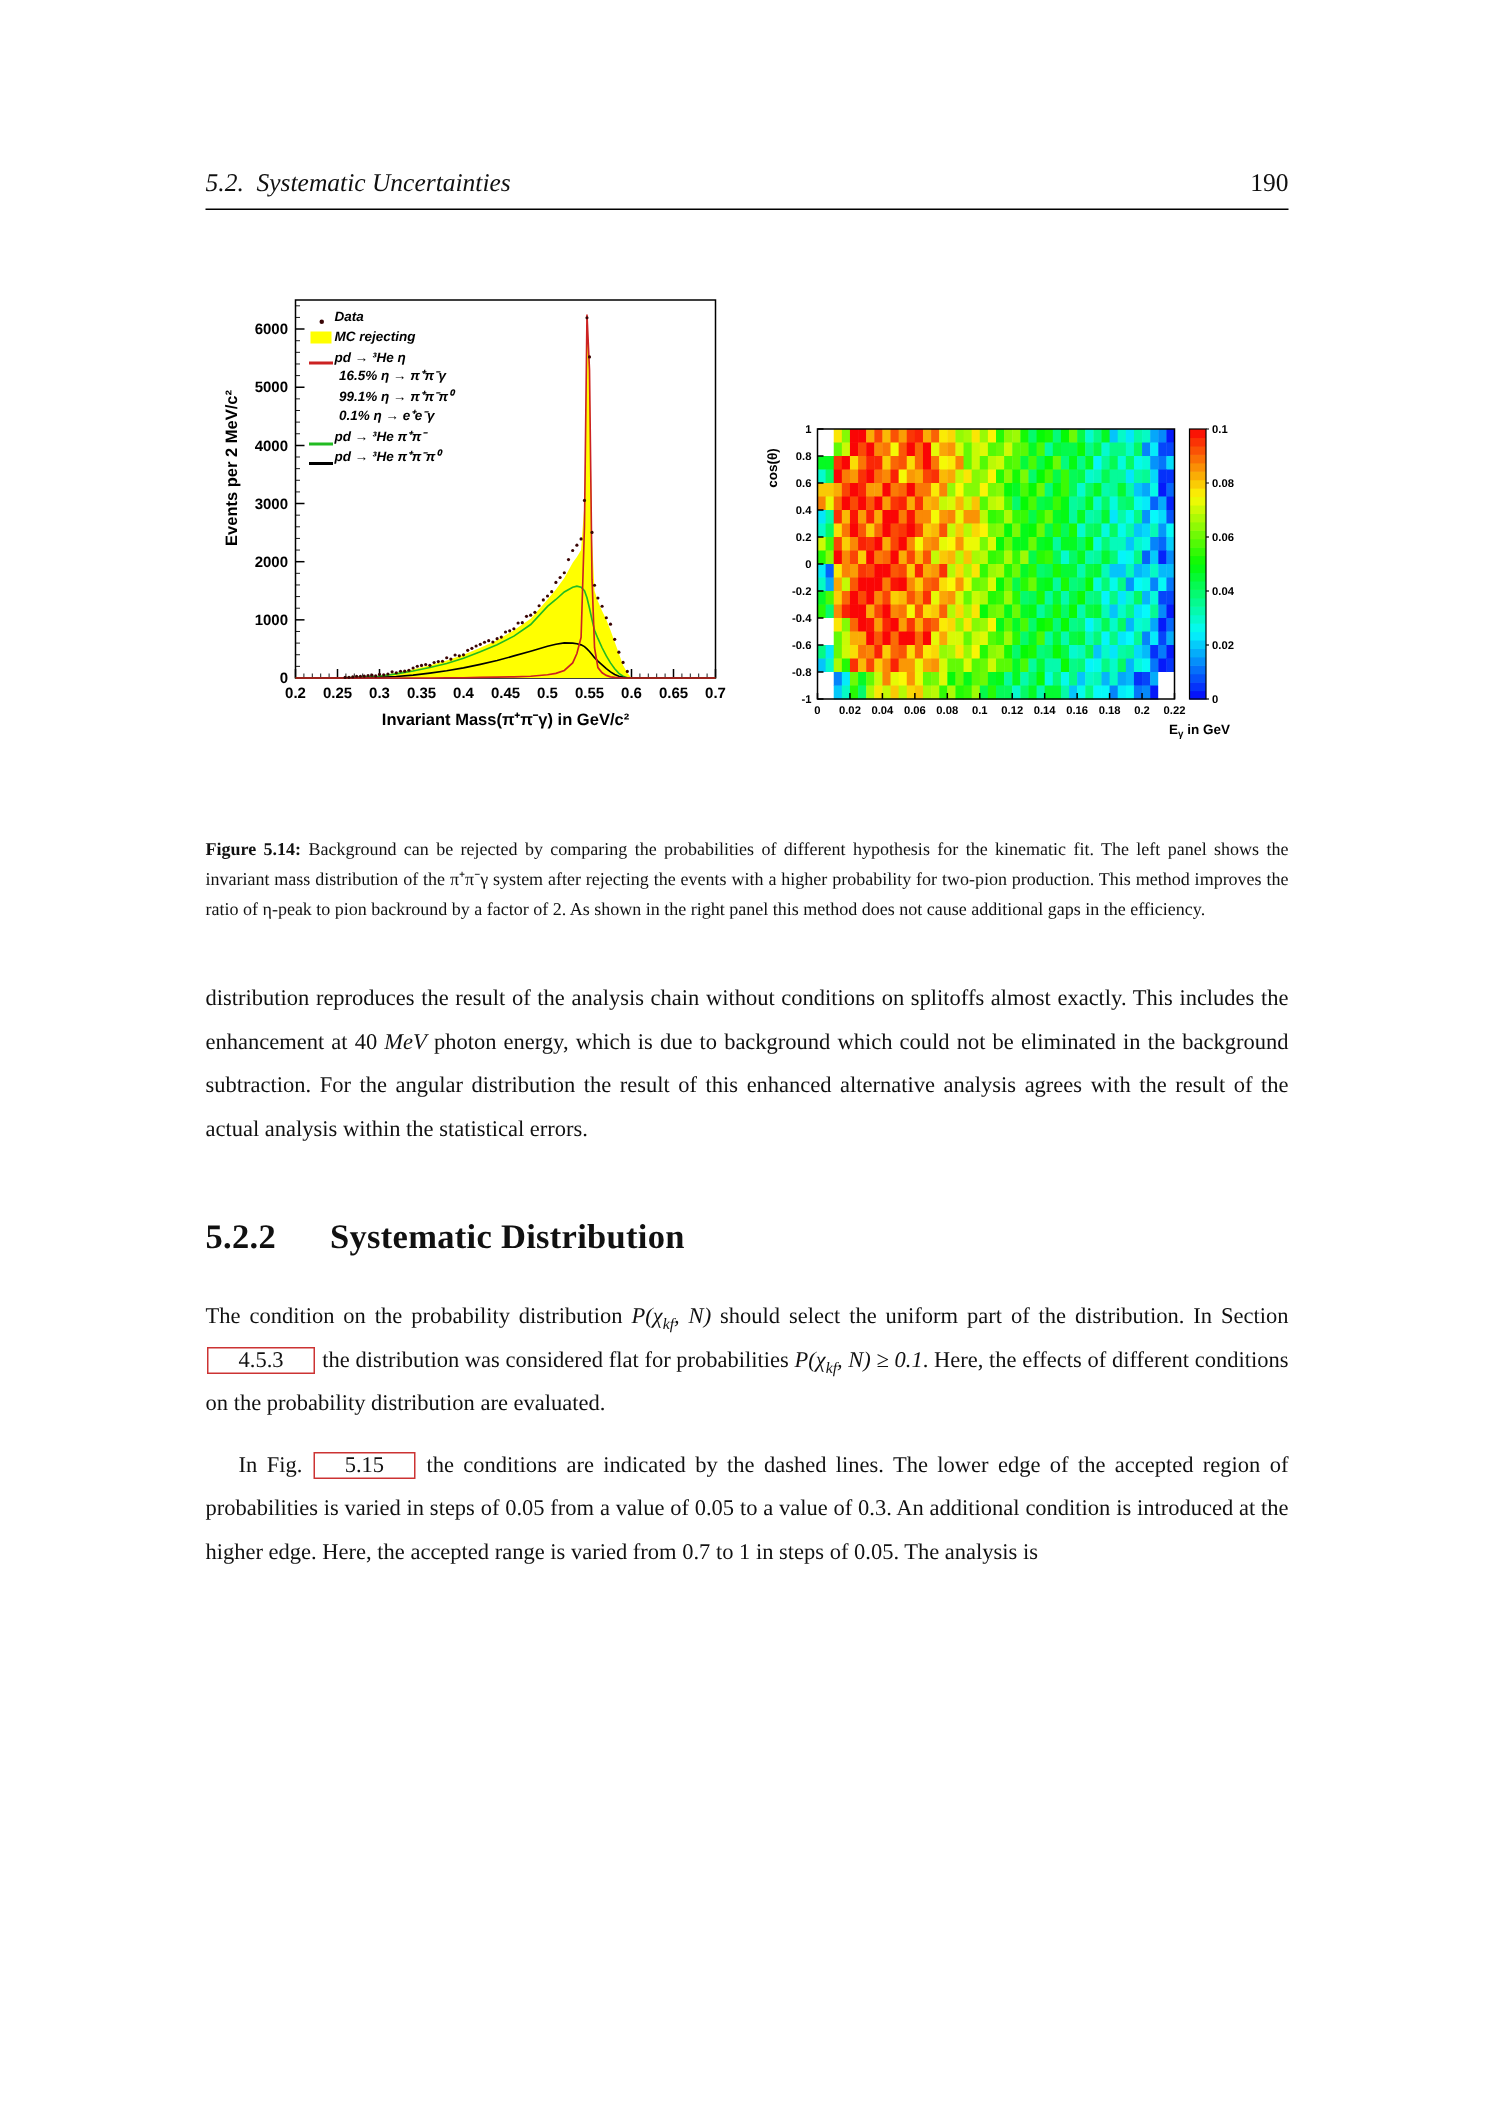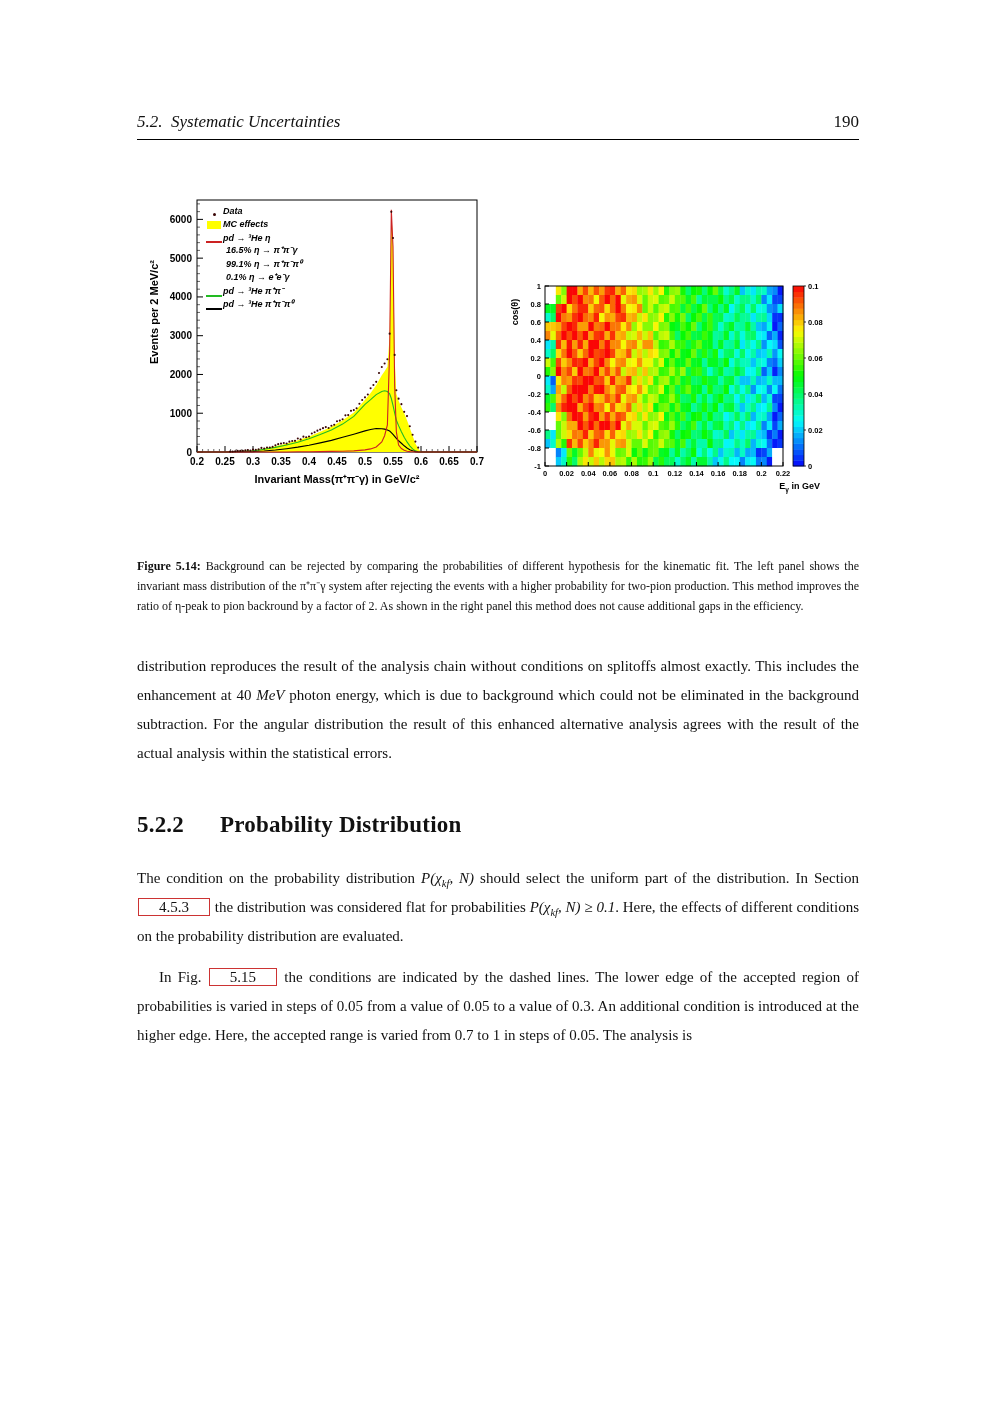--- a/index.html
+++ b/index.html
@@ -237,21 +237,21 @@
           <div class="leg-row">
             <span class="leg-mk">
               <span class="leg-dot" style="background: rgb(58, 5, 5);"></span>
             </span>
             <span class="leg-lb">Data</span>
           </div>
           <div class="leg-row">
             <span class="leg-mk">
               <span class="leg-box" style="background: rgb(255, 255, 0);"></span>
             </span>
-            <span class="leg-lb">MC effects</span>
+            <span class="leg-lb">MC rejecting</span>
           </div>
           <div class="leg-row">
             <span class="leg-mk">
               <span class="leg-line" style="background: rgb(204, 34, 34);"></span>
             </span>
             <span class="leg-lb">pd → ³He η</span>
           </div>
           <div class="leg-row">
             <span class="leg-mk"></span>
             <span class="leg-lb leg-sub">16.5% η → π⁺π⁻γ</span>
@@ -1256,19 +1256,19 @@
           <text x="311" y="211" text-anchor="end" class="axs"><tspan>E</tspan><tspan dy="2.5" font-size="6.5">γ</tspan><tspan dy="-2.5">  in GeV</tspan></text>
         </svg>
     </div>
   </div>
 
   <p class="caption"><b>Figure 5.14:</b>
     <span>Background can be rejected by comparing the probabilities of different hypothesis for the kinematic fit. The left panel shows the invariant mass distribution of the π⁺π⁻γ system after rejecting the events with a higher probability for two-pion production. This method improves the ratio of η-peak to pion backround by a factor of 2. As shown in the right panel this method does not cause additional gaps in the efficiency.</span></p>
 
   <p class="bodytext"><span>distribution reproduces the result of the analysis chain without conditions on splitoffs almost exactly. This includes the enhancement at 40 </span><i class="math">MeV</i><span> photon energy, which is due to background which could not be eliminated in the background subtraction. For the angular distribution the result of this enhanced alternative analysis agrees with the result of the actual analysis within the statistical errors.</span></p>
 
-  <h2 class="sec"><span class="sec-num">5.2.2</span><span>Probability Distribution</span></h2>
+  <h2 class="sec"><span class="sec-num">5.2.2</span><span>Systematic Distribution</span></h2>
 
   <p class="bodytext tight"><span>The condition on the probability distribution </span><i class="math"><span>P(χ</span><sub>kf</sub><span>, N)</span></i><span> should select the uniform part of the distribution. In Section </span><span class="refbox">4.5.3</span><span> the distribution was considered flat for probabilities </span><i class="math"><span>P(χ</span><sub>kf</sub><span>, N) ≥ 0.1</span></i><span>. Here, the effects of different conditions on the probability distribution are evaluated.</span></p>
 
   <p class="bodytext close indent"><span>In Fig. </span><span class="refbox">5.15</span><span> the conditions are indicated by the dashed lines. The lower edge of the accepted region of probabilities is varied in steps of 0.05 from a value of 0.05 to a value of 0.3. An additional condition is introduced at the higher edge. Here, the accepted range is varied from 0.7 to 1 in steps of 0.05. The analysis is</span></p>
 
 </div>
 
 </body></html>

